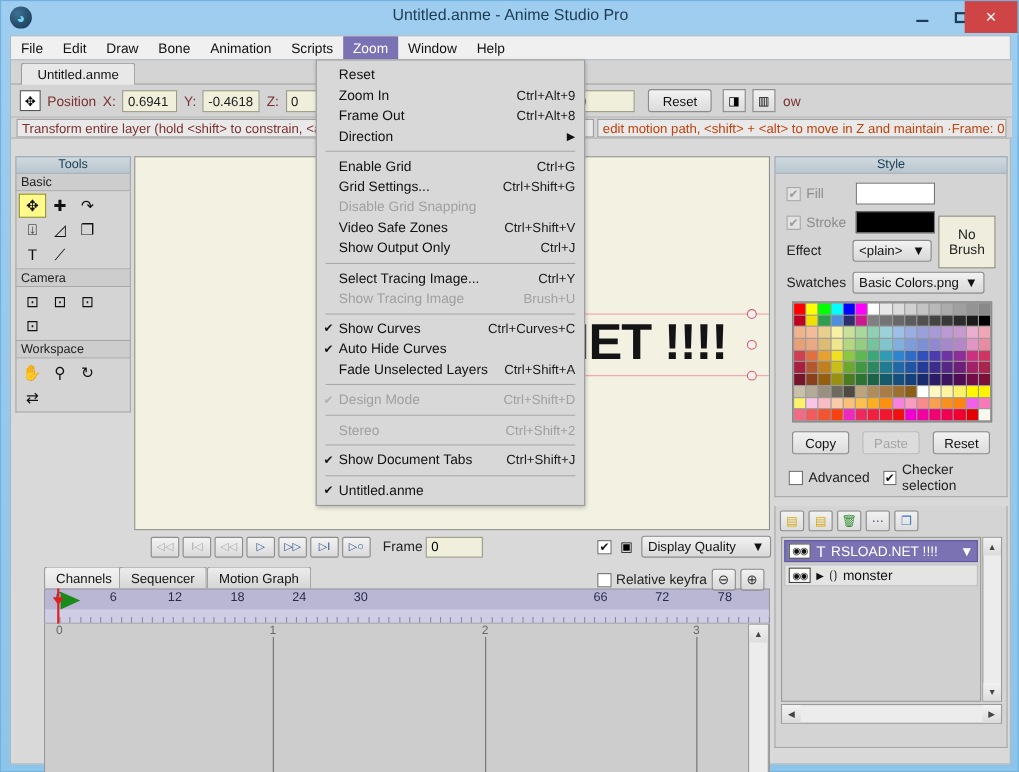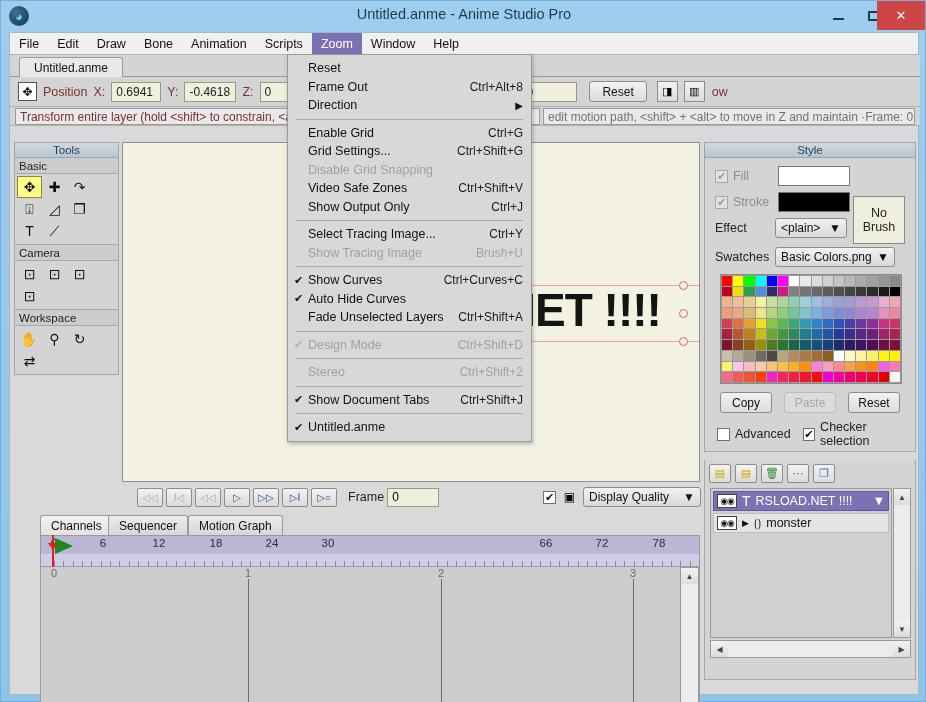--- a/index.html
+++ b/index.html
@@ -115,21 +115,21 @@
   #hint-left {
     position: absolute; left: 5px; top: 1px; width: 525px; height: 17px;
     background: #e9e9e9; border: 1px solid #9b9b9b;
     display: flex; align-items: center; padding-left: 4px;
     font-size: 12px; color: #7c3030; white-space: nowrap; overflow: hidden;
   }
   #hint-right {
     position: absolute; left: 533px; top: 1px; width: 372px; height: 17px;
     background: #e9e9e9; border: 1px solid #9b9b9b;
     display: flex; align-items: center; justify-content: space-between;
-    padding: 0 4px; font-size: 12px; color: #737373;
+    padding: 0 4px; font-size: 12px; color: #c2410c;
     white-space: nowrap; overflow: hidden;
   }
 
   
   #tools-panel {
     position: absolute; left: 4px; top: 87px; width: 105px; height: 280px;
   }
   .panel-header {
     height: 16px; background: linear-gradient(#cfd8de, #b9c6cf);
     border: 1px solid #97a6b0; font-size: 11.5px; color: #1b3c55;
@@ -629,20 +629,26 @@
         <div class="tl-gridline" style="left:592px"></div>
       </div>
 
       <div id="tl-scroll-v">
         <div class="sb-arrow">▲</div>
 
       </div>
 
     </div>
 
+    <div id="kf-zoom">
+      <div class="chk" style="color:#fff"></div>
+      <span style="font-size:12.5px;color:#222">Relative keyfra</span>
+      <div class="zbtn">⊖</div>
+      <div class="zbtn">⊕</div>
+    </div>
 
     <div id="style-panel">
       <div class="panel-header">Style</div>
       <div id="style-body">
         <div class="srow">
           <div class="chk-dim">✔</div>
           <span class="srow-label dim" style="width:45px">Fill</span>
           <div class="color-box" style="background:#ffffff"></div>
         </div>
         <div class="srow">
@@ -890,20 +896,25 @@
 
   </div>
 
   <div id="view-menu">
       <div class="mrow">
         <span class="mcheck"></span>
         <span class="mlabel">Reset</span>
       </div>
       <div class="mrow">
         <span class="mcheck"></span>
+        <span class="mlabel">Zoom In</span>
+        <span class="mshort">Ctrl+Alt+9</span>
+      </div>
+      <div class="mrow">
+        <span class="mcheck"></span>
         <span class="mlabel">Frame Out</span>
         <span class="mshort">Ctrl+Alt+8</span>
       </div>
       <div class="mrow">
         <span class="mcheck"></span>
         <span class="mlabel">Direction</span>
         <span class="marrow">▶</span>
       </div>
       <div class="msep"></div>
       <div class="mrow">

